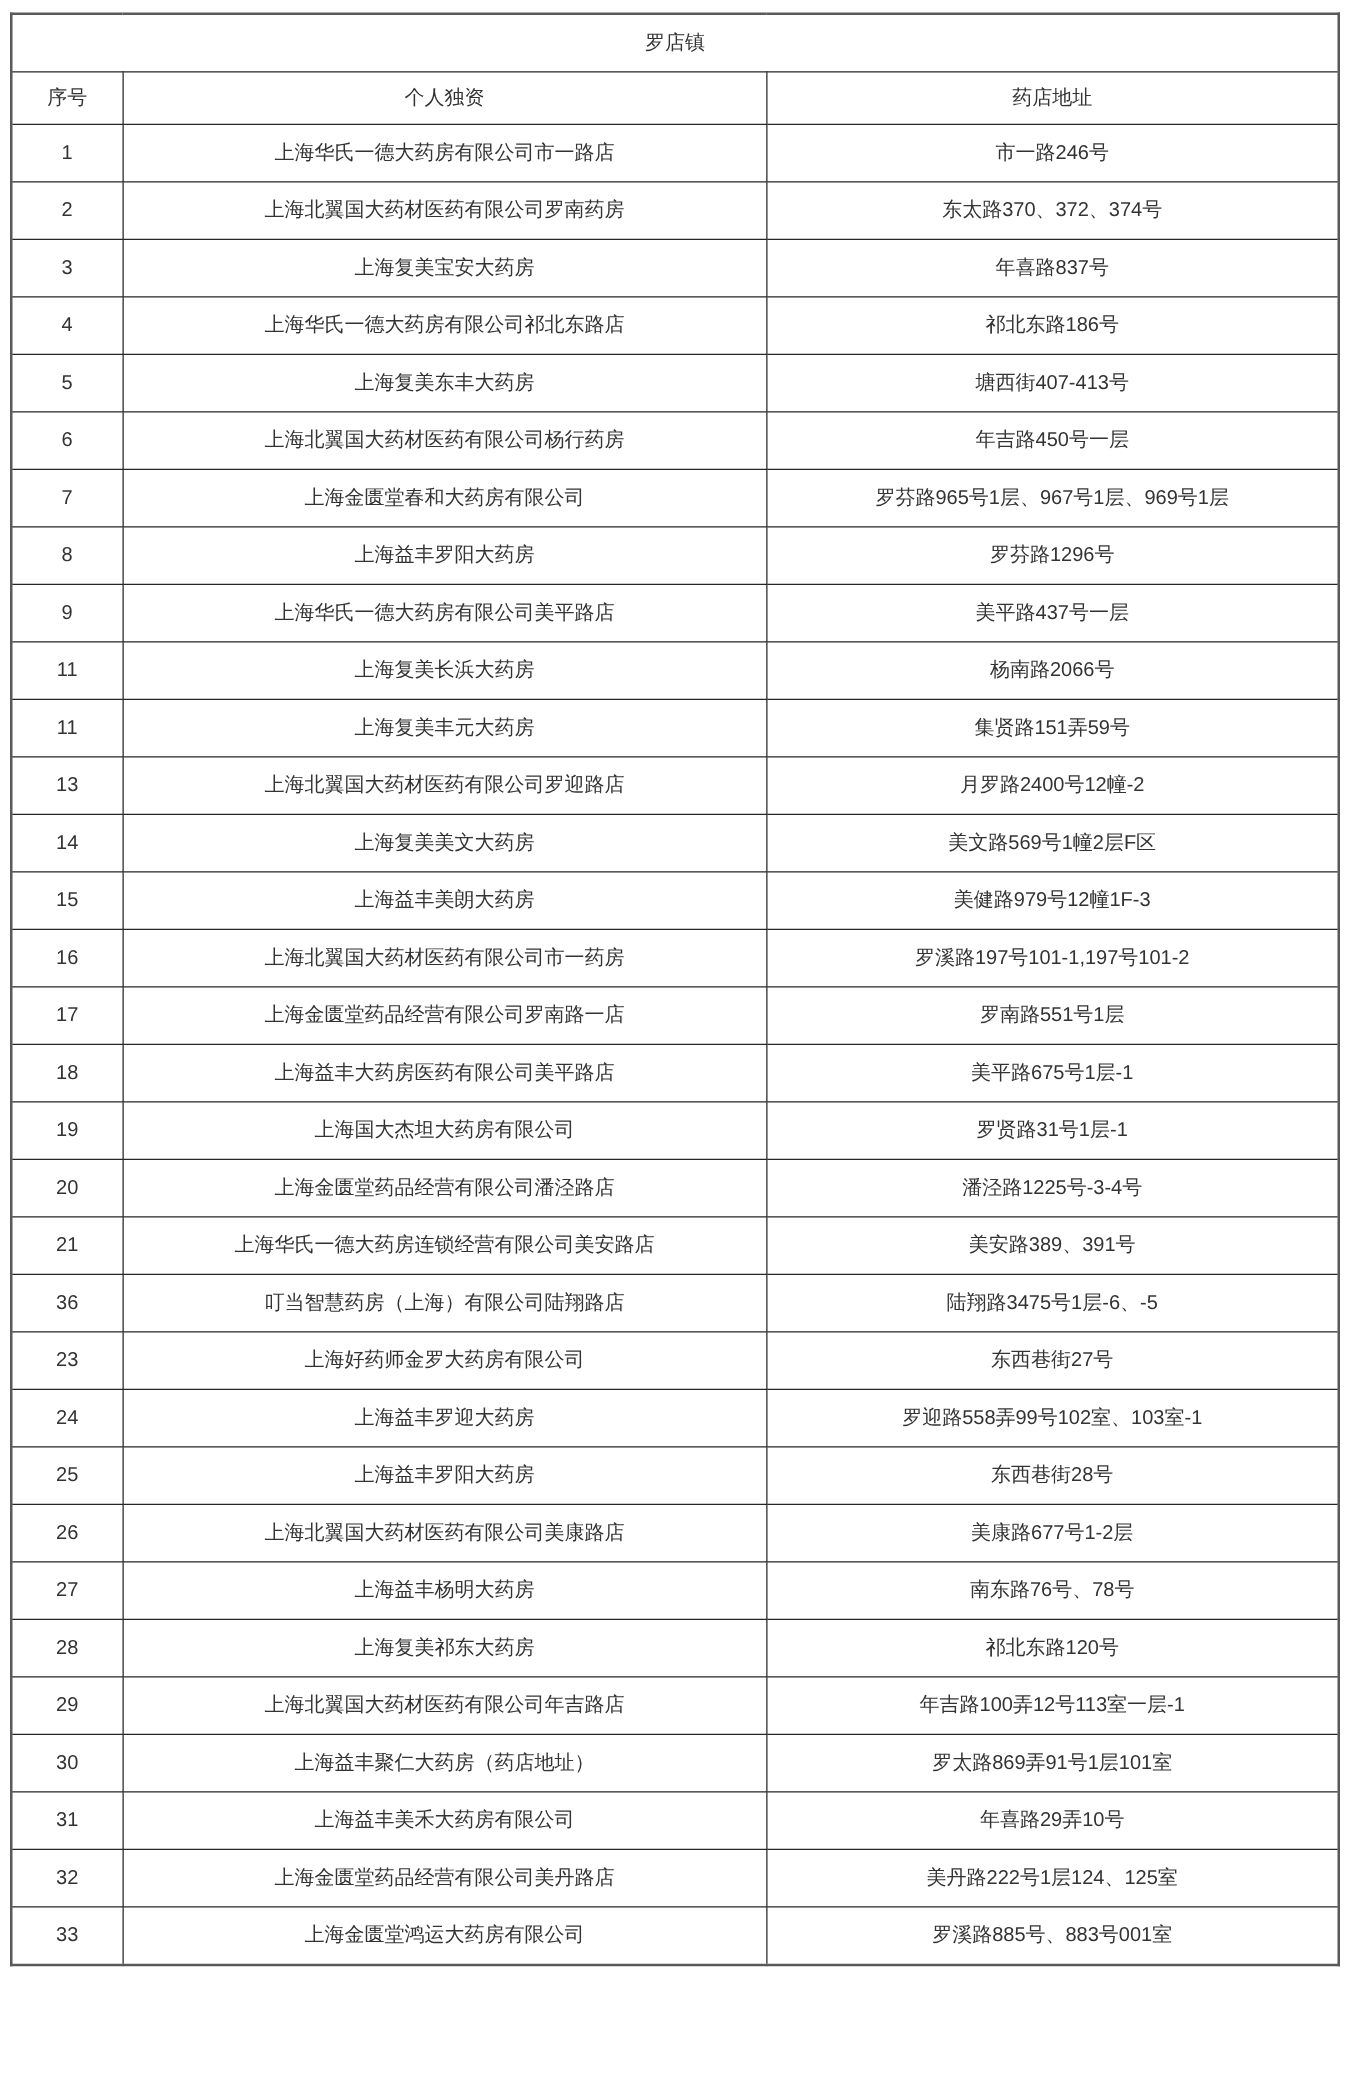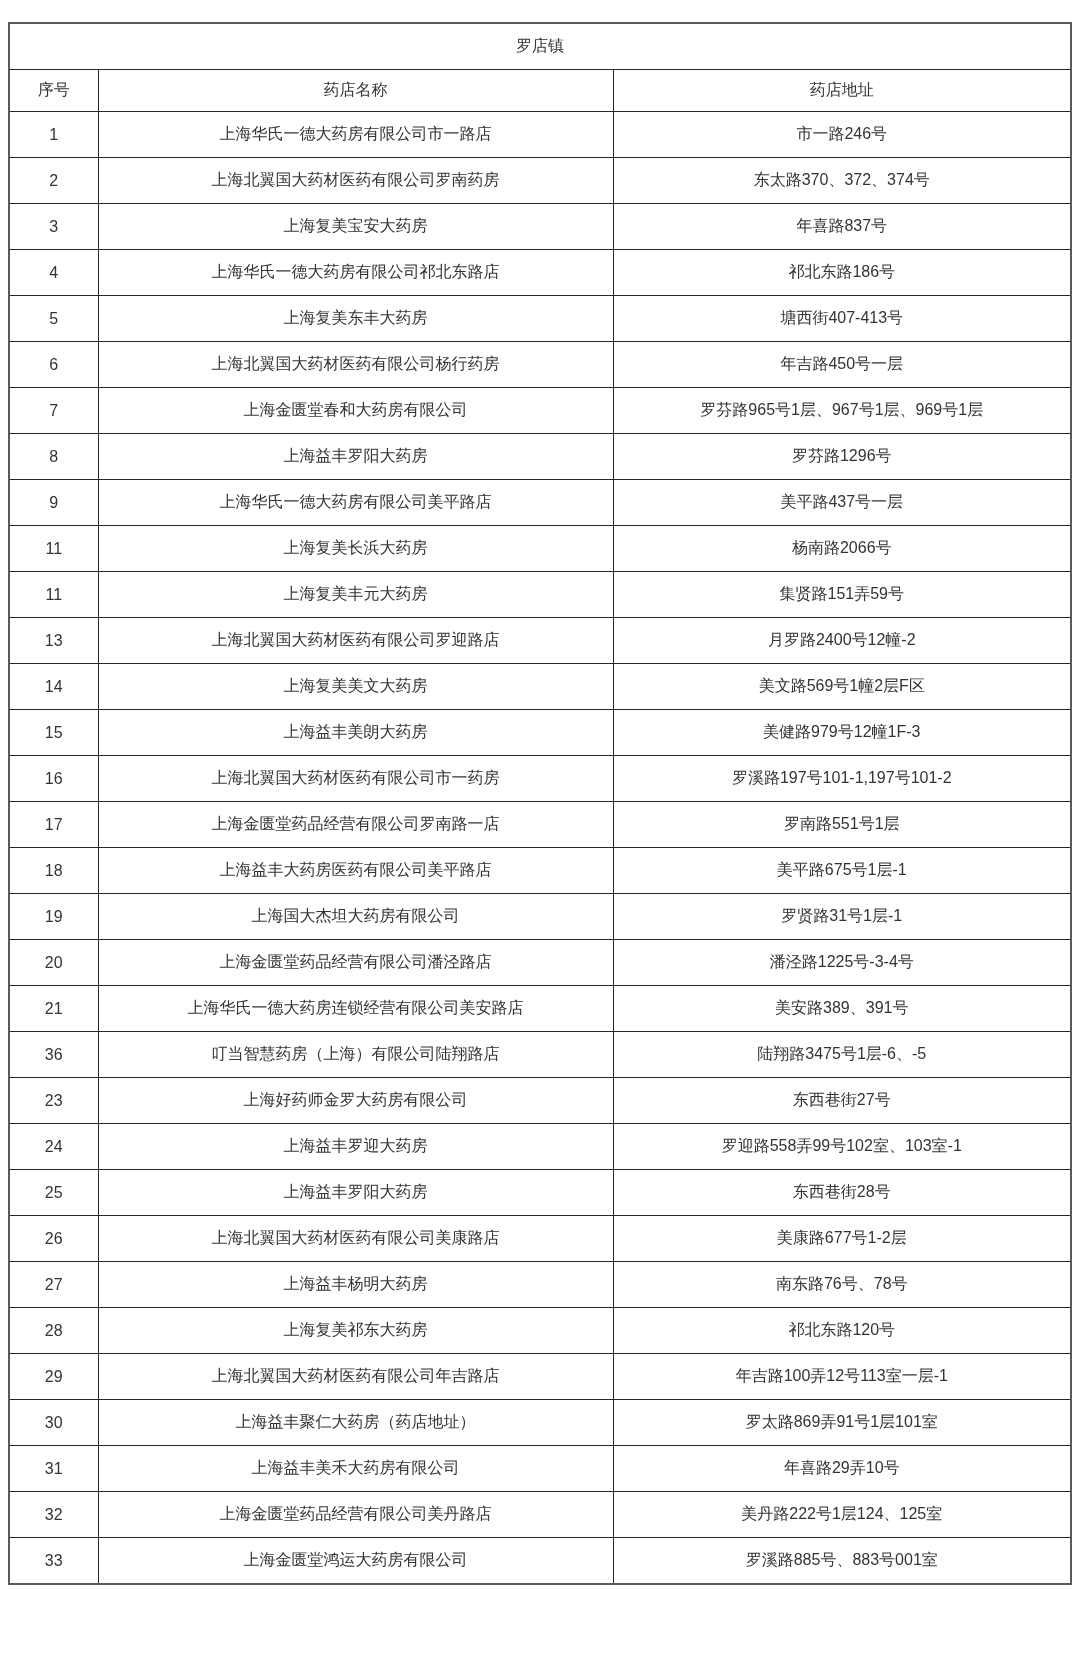--- a/index.html
+++ b/index.html
@@ -6,21 +6,21 @@
     margin: 0;
     padding: 0;
     background: #ffffff;
     font-family: "Liberation Sans", "DejaVu Sans", sans-serif;
   }
   .page {
     width: 960px;
     height: 1663px;
     background: #ffffff;
     box-sizing: border-box;
-    padding: 22px 8px;
+    padding: 10px 8px;
   }
   table.pharmacy-table {
     border-collapse: collapse;
     table-layout: fixed;
     width: 1062px;
     border: 2px solid #595959;
   }
   table.pharmacy-table th,
   table.pharmacy-table td {
     border: 1px solid #262626;
@@ -56,21 +56,21 @@
       <col class="col-seq">
       <col class="col-name">
       <col class="col-addr">
     </colgroup>
     <thead>
       <tr class="title-row">
         <th colspan="3">罗店镇</th>
       </tr>
       <tr class="header-row">
         <th>序号</th>
-        <th>药店名称</th>
+        <th>个人独资</th>
         <th>药店地址</th>
       </tr>
     </thead>
     <tbody id="rows">
   <tr>
     <td>1</td>
     <td>上海华氏一德大药房有限公司市一路店</td>
     <td>市一路246号</td>
   </tr>
 

